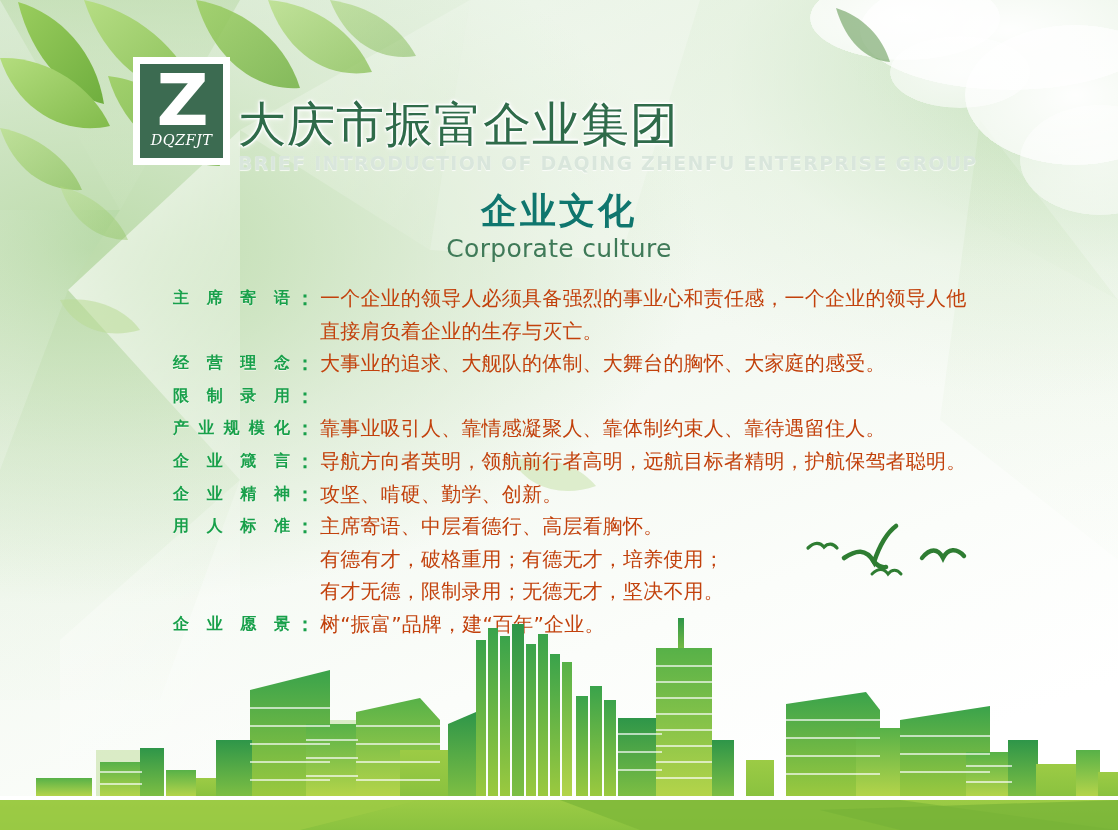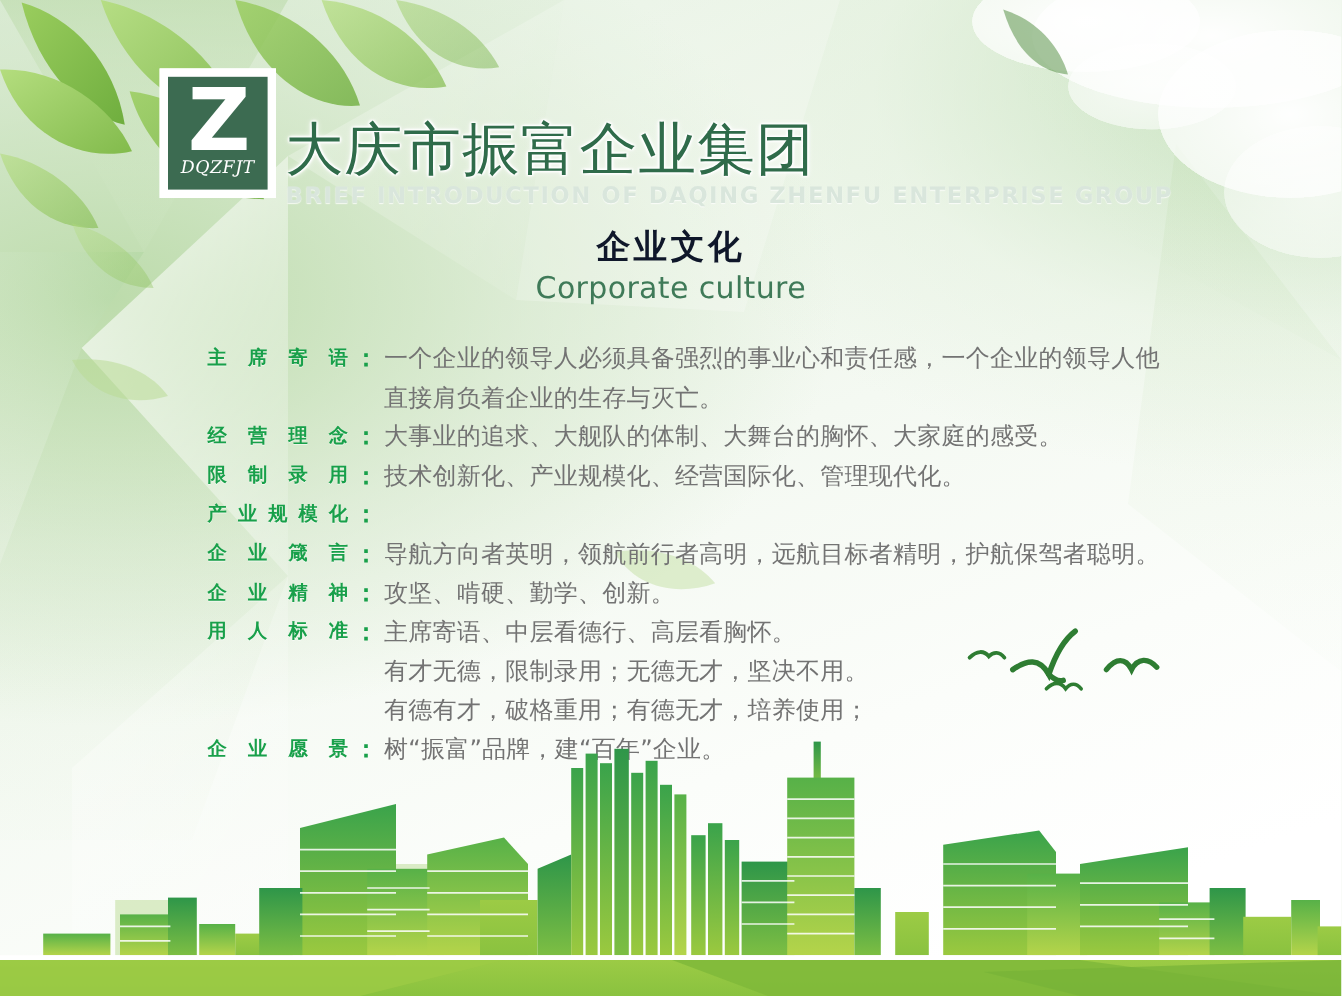--- a/index.html
+++ b/index.html
@@ -86,22 +86,22 @@
     white-space:nowrap;
     text-shadow:0 1px 1px rgba(255,255,255,0.8);
   }
 
   
   .sec-title{
     position:absolute;left:0;top:191px;width:100%;
     text-align:center;
   }
   .sec-title-cn{
-    font-size:28px;font-weight:bold;
-    color:#0f172a;
+    font-size:36px;font-weight:bold;
+    color:#0f766e;
     letter-spacing:3px;
     line-height:1.1;
   }
   .sec-title-en{
     margin-top:3px;
     font-size:25px;
     color:#3f7a58;
     letter-spacing:0.3px;
   }
 
@@ -132,21 +132,21 @@
     flex:0 0 auto;
     font-size:20px;
     font-weight:bold;
     color:#18a04a;
     line-height:32.6px;
     margin-right:5px;
   }
   .row-body{
     flex:1 1 auto;
     font-size:20px;
-    color:#737373;
+    color:#c2410c;
     line-height:32.6px;
     letter-spacing:0.2px;
   }
   .row-spacer{width:122px;margin-left:173px;flex:0 0 122px;}
   .row-colon-blank{flex:0 0 auto;width:25px;}
 </style>
 </head>
 <body>
 
 <div id="poster">
@@ -249,50 +249,50 @@
         <div class="row-body">直接肩负着企业的生存与灭亡。</div>
       </div>
       <div class="row">
         <div class="row-label">经营理念</div>
         <div class="row-colon">：</div>
         <div class="row-body">大事业的追求、大舰队的体制、大舞台的胸怀、大家庭的感受。</div>
       </div>
       <div class="row">
         <div class="row-label">限制录用</div>
         <div class="row-colon">：</div>
-        <div class="row-body">技术创新化、产业规模化、经营国际化、管理现代化。</div>
       </div>
       <div class="row">
         <div class="row-label">产业规模化</div>
         <div class="row-colon">：</div>
+        <div class="row-body">靠事业吸引人、靠情感凝聚人、靠体制约束人、靠待遇留住人。</div>
       </div>
       <div class="row">
         <div class="row-label">企业箴言</div>
         <div class="row-colon">：</div>
         <div class="row-body">导航方向者英明，领航前行者高明，远航目标者精明，护航保驾者聪明。</div>
       </div>
       <div class="row">
         <div class="row-label">企业精神</div>
         <div class="row-colon">：</div>
         <div class="row-body">攻坚、啃硬、勤学、创新。</div>
       </div>
       <div class="row">
         <div class="row-label">用人标准</div>
         <div class="row-colon">：</div>
         <div class="row-body">主席寄语、中层看德行、高层看胸怀。</div>
+      </div>
+      <div class="row">
+        <div class="row-spacer"></div>
+        <div class="row-colon-blank"></div>
+        <div class="row-body">有德有才，破格重用；有德无才，培养使用；</div>
       </div>
       <div class="row">
         <div class="row-spacer"></div>
         <div class="row-colon-blank"></div>
         <div class="row-body">有才无德，限制录用；无德无才，坚决不用。</div>
-      </div>
-      <div class="row">
-        <div class="row-spacer"></div>
-        <div class="row-colon-blank"></div>
-        <div class="row-body">有德有才，破格重用；有德无才，培养使用；</div>
       </div>
       <div class="row">
         <div class="row-label">企业愿景</div>
         <div class="row-colon">：</div>
         <div class="row-body">树“振富”品牌，建“百年”企业。</div>
       </div>
     </div>
 
   <svg class="bg-birds" viewBox="0 0 175 70">
     <g fill="none" stroke="#2e7d32" stroke-linecap="round">

